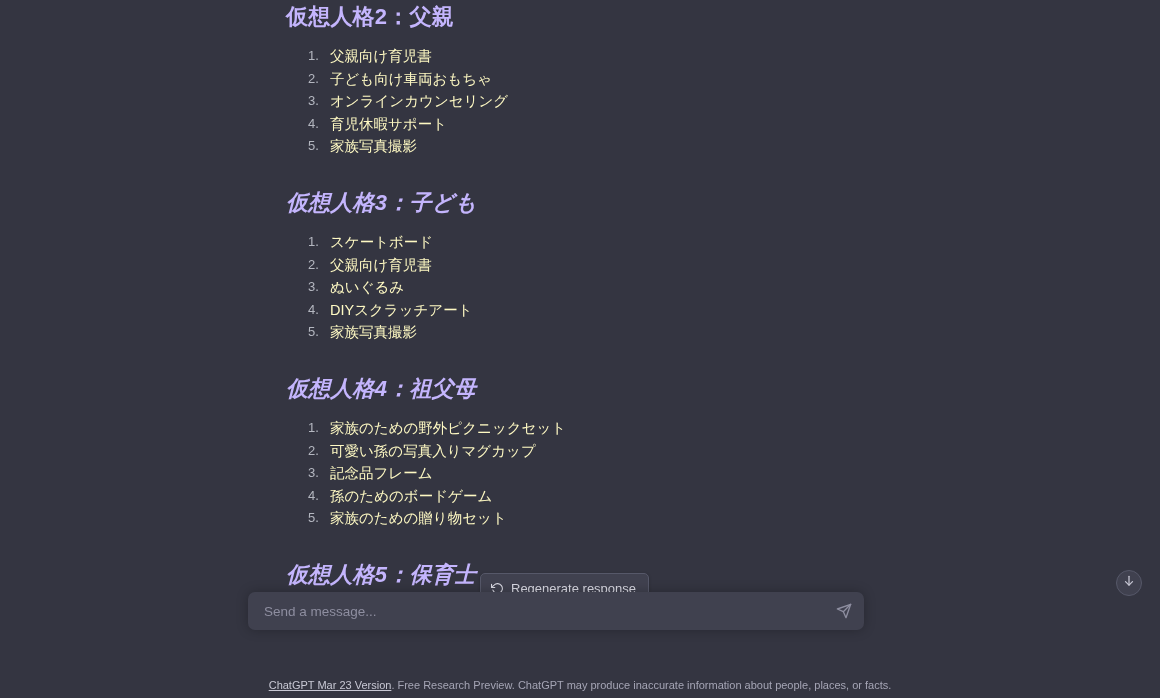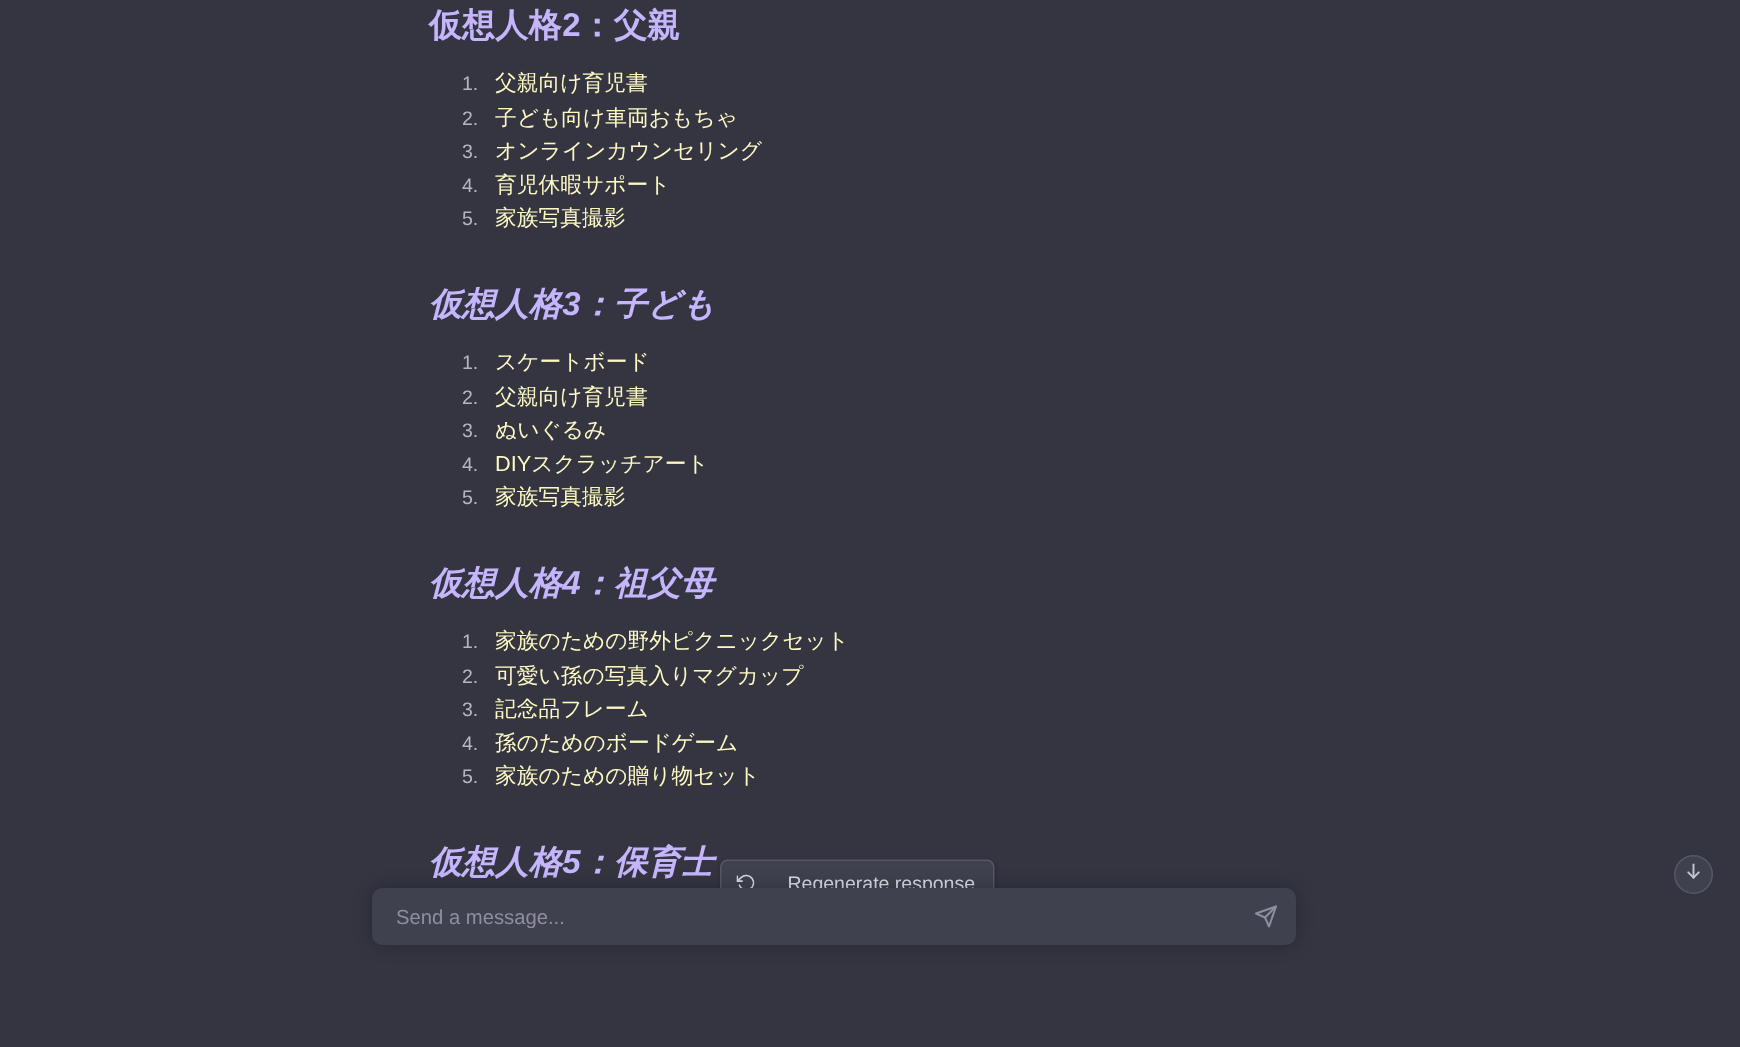--- a/index.html
+++ b/index.html
@@ -78,21 +78,21 @@
     left: 0; right: 0; bottom: 0;
     height: 70px;
     background: #343541;
   }
   .regen-btn {
     position: absolute;
     left: 480px;
     top: -55px;
     display: flex;
     align-items: center;
-    gap: 21px;
+    gap: 7px;
     background: #40414f;
     border: 1px solid #565869;
     border-radius: 5px;
     color: #d9d9e3;
     font-size: 13px;
     padding: 7px 12px 7px 10px;
     box-shadow: 0 1px 3px rgba(0,0,0,0.25);
     cursor: pointer;
     white-space: nowrap;
   }
@@ -239,15 +239,18 @@
         <input type="text" value="" placeholder="Send a message..." style="">
         <span class="send-icon">
           <svg width="16" height="16" viewBox="0 0 24 24" fill="none" stroke="#8e8ea0" stroke-width="2" stroke-linecap="round" stroke-linejoin="round">
             <line x1="22" y1="2" x2="11" y2="13"></line>
             <polygon points="22 2 15 22 11 13 2 9 22 2"></polygon>
           </svg>
         </span>
       </div>
     </div>
 
+    <div class="footnote">
+      <a href="#">ChatGPT Mar 23 Version</a><span>. Free Research Preview. ChatGPT may produce inaccurate information about people, places, or facts.</span>
+    </div>
 
   </div>
 </div>
 
 </body></html>

